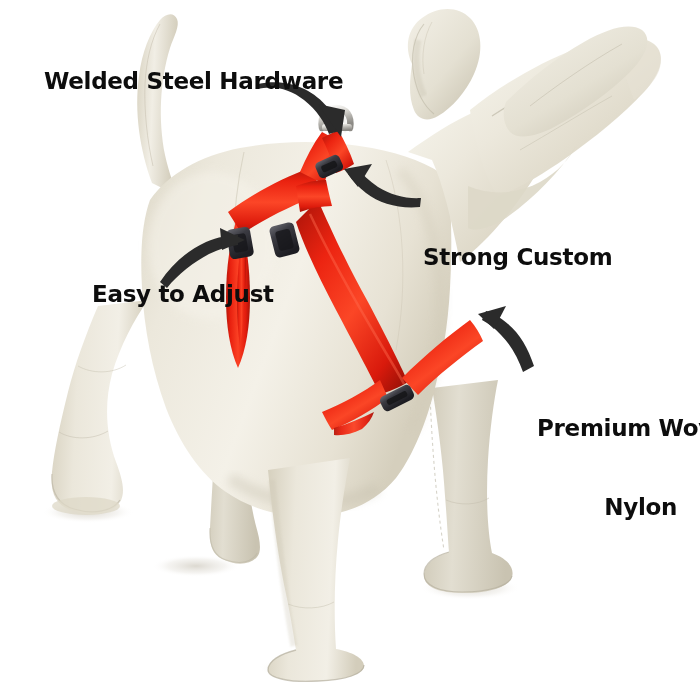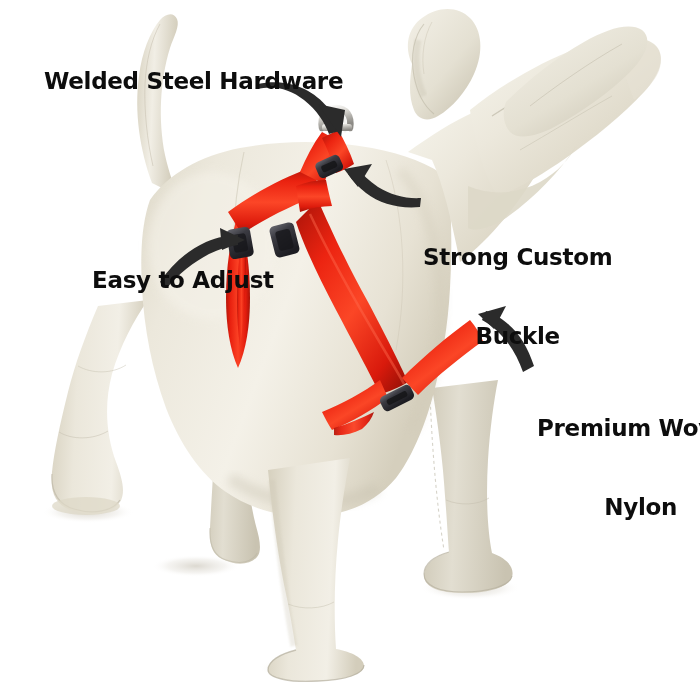--- a/index.html
+++ b/index.html
@@ -38,21 +38,21 @@
   .callout.center { text-align: center; }
   .callout.left   { text-align: left; }
 
   #label-welded-steel-hardware {
     left: 44px;  top: 68px;  text-align: left;
   }
   #label-strong-custom-buckle {
     left: 423px; top: 191px; 
   }
   #label-easy-to-adjust {
-    left: 92px;  top: 267px; text-align: left;
+    left: 92px;  top: 281px; text-align: left;
   }
   #label-premium-woven-nylon {
     left: 537px; top: 362px; text-align: center;
   }
 </style>
 </head>
 <body>
 
 <div id="stage">
 
@@ -434,21 +434,20 @@
                  C 511 345, 518 358, 523 372 Z"></path>
         <path d="M478 314 L 506 306 L 494 329 Z"></path>
       </g>
     </g>
   </svg>
 
   <div class="callout left" id="label-welded-steel-hardware">Welded Steel Hardware</div>
 
   <div class="callout center" id="label-strong-custom-buckle">
     <div>Strong Custom</div>
-    <div>Buckle</div>
   </div>
 
   <div class="callout left" id="label-easy-to-adjust">Easy to Adjust</div>
 
   <div class="callout center" id="label-premium-woven-nylon">
     <div>Premium Woven</div>
     <div>Nylon</div>
   </div>
 
 </div>

